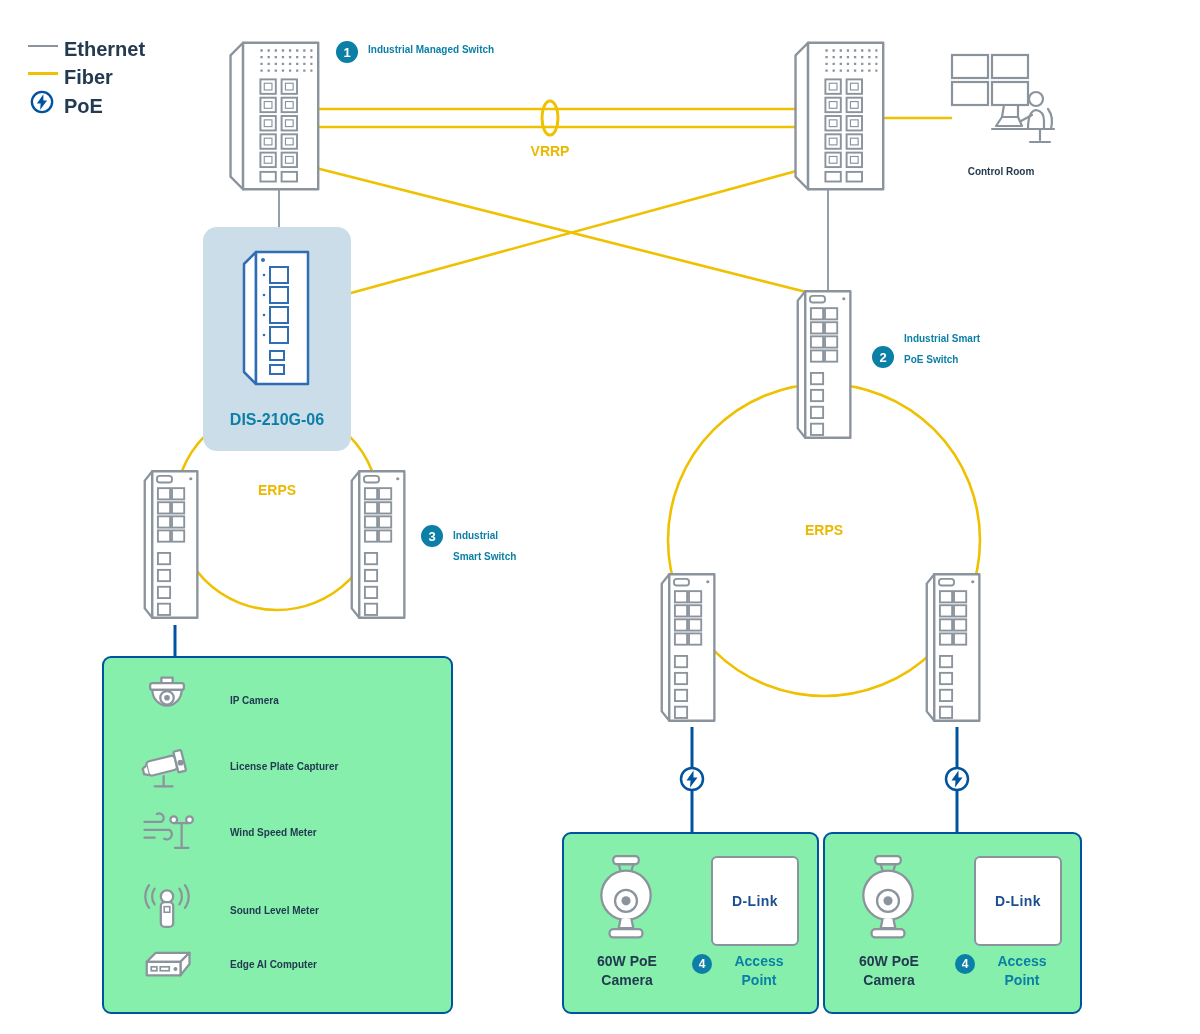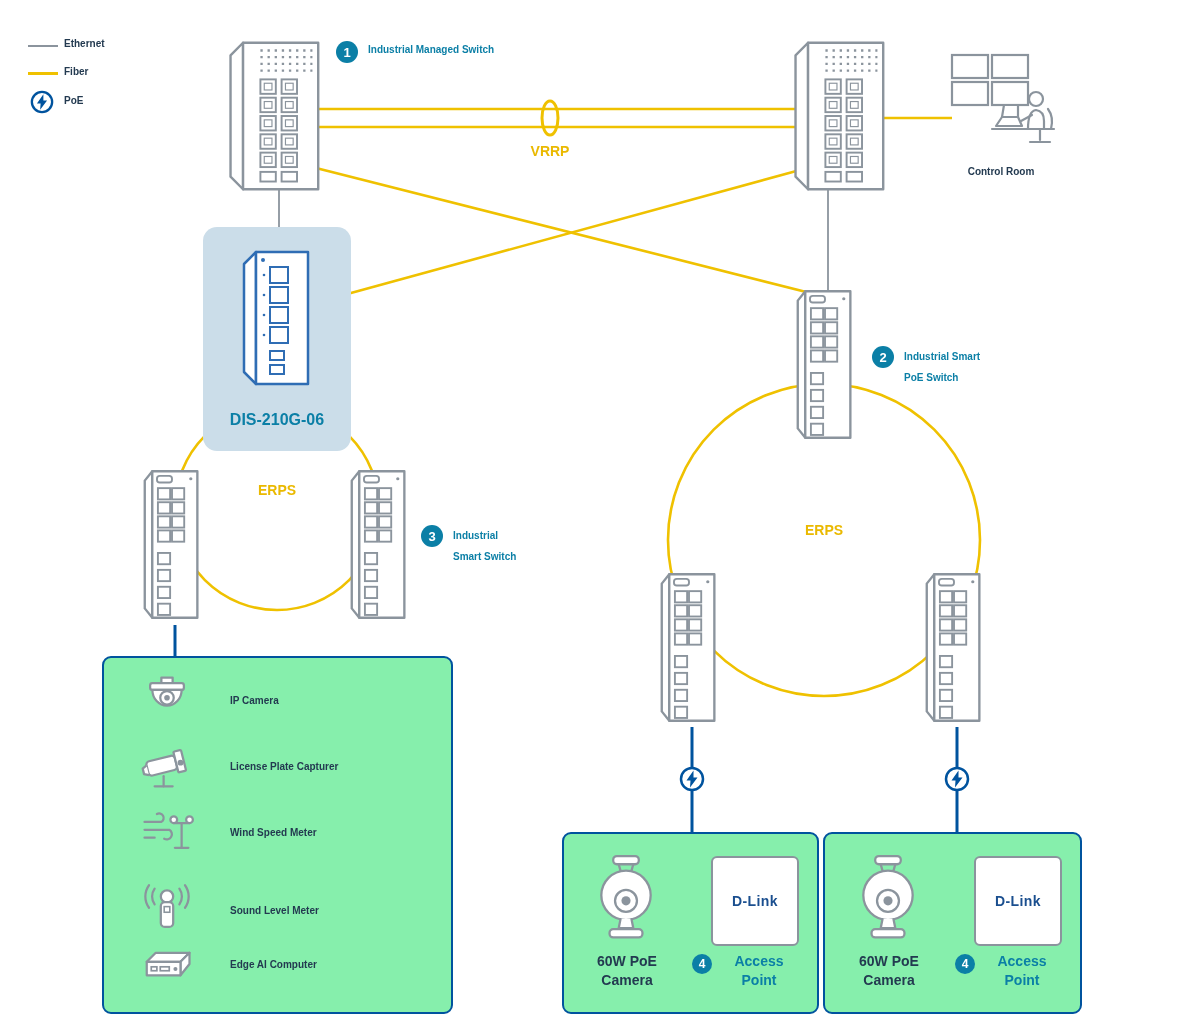--- a/index.html
+++ b/index.html
@@ -4,21 +4,21 @@
 <style>
   html,body{margin:0;padding:0;background:#fff;}
   .canvas{position:relative;width:1200px;height:1034px;background:#fff;overflow:hidden;
           font-family:"Liberation Sans",sans-serif;}
   .abs{position:absolute;}
   .lbl{position:absolute;font-weight:bold;color:#233a50;font-size:10px;white-space:nowrap;}
   .teal{color:#0b7fa6;}
   .yellow{color:#eab900;font-size:14px;}
   .c{text-align:center;}
   .two{line-height:21px;}
-  .sm{font-size:10px;}
+  .sm{font-size:20px;}
   .sm2{font-size:14px;line-height:19px;white-space:normal;}
   .badge{position:absolute;width:22px;height:22px;border-radius:50%;background:#0b7fa6;color:#fff;
          font-size:13px;font-weight:bold;display:flex;align-items:center;justify-content:center;}
   .badge.s{width:20px;height:20px;font-size:12px;}
   .panel{position:absolute;border:2.5px solid #00539e;border-radius:9px;background:#86efac;}
   .hl{position:absolute;background:#cbdde9;border-radius:14px;}
   .apbox{position:absolute;border:2px solid #8b949d;border-radius:6px;background:#fff;
          display:flex;align-items:center;justify-content:center;}
   .aplogo{font-size:14px;font-weight:bold;color:#1b4f8f;letter-spacing:.4px;}
   .row{position:absolute;display:flex;align-items:center;height:56px;}
@@ -280,21 +280,21 @@
   <div class="badge" style="left:421px;top:525px">3</div>
   <div class="lbl teal two" style="left:453px;top:525px">
     <div>Industrial</div>
     <div>Smart Switch</div>
   </div>
 
   <svg class="abs" style="left:794px;top:282px" width="62" height="165">
       <use href="#sym-switch-sm"></use>
     </svg>
   <div class="badge" style="left:872px;top:346px">2</div>
-  <div class="lbl teal two" style="left:904px;top:346px">
+  <div class="lbl teal two" style="left:904px;top:328px">
     <div>Industrial Smart</div>
     <div>PoE Switch</div>
   </div>
 
   <svg class="abs" style="left:658px;top:565px" width="62" height="165">
       <use href="#sym-switch-sm"></use>
     </svg>
   <svg class="abs" style="left:923px;top:565px" width="62" height="165">
       <use href="#sym-switch-sm"></use>
     </svg>

